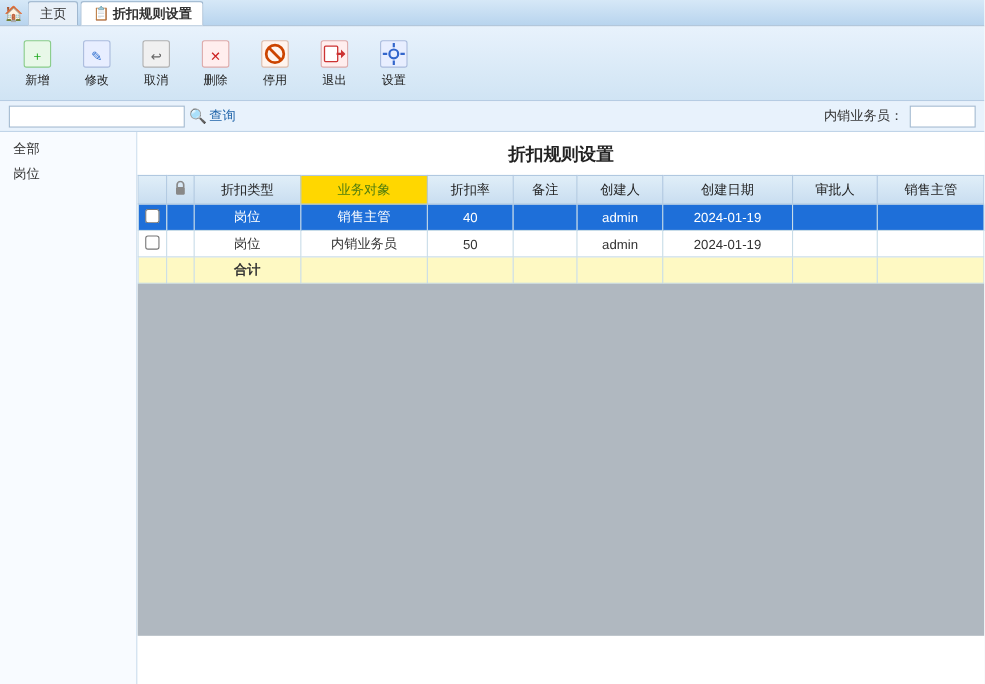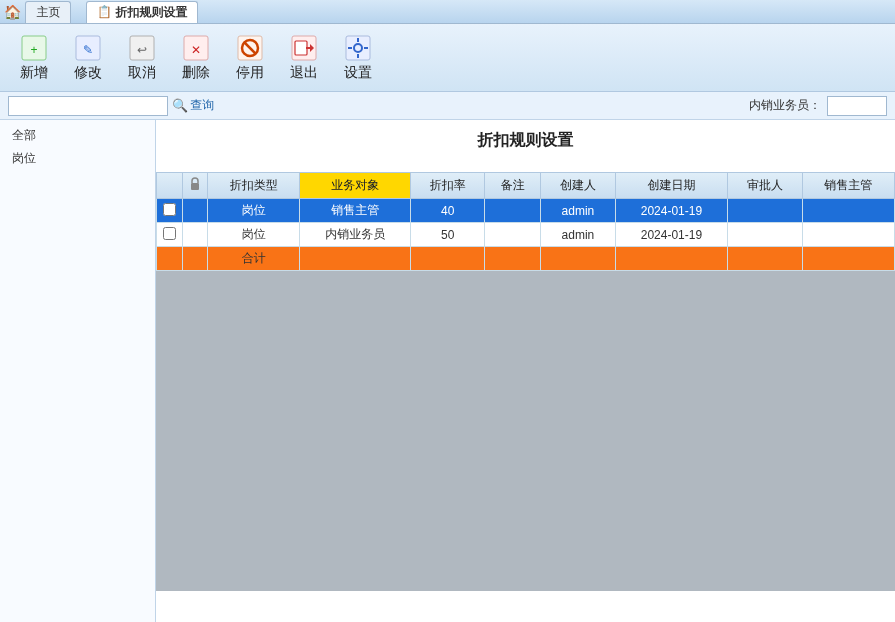--- a/index.html
+++ b/index.html
@@ -16,21 +16,21 @@
     }
     .title-bar-icon { font-size: 14px; margin-right: 4px; color: #2266aa; }
     .title-tab {
       display: inline-flex;
       align-items: center;
       padding: 2px 10px;
       background: #e8f0f8;
       border: 1px solid #a0b8d0;
       border-bottom: none;
       border-radius: 3px 3px 0 0;
-      margin-right: 15px;
+      margin-right: 2px;
       font-size: 12px;
       color: #333;
     }
     .title-tab.active {
       background: #fff;
       font-weight: bold;
     }
     .title-tab-icon { margin-right: 3px; color: #3366aa; }
 
     
@@ -56,21 +56,21 @@
       color: #222;
       background: transparent;
     }
     .tool-btn-icon {
       font-size: 24px;
       margin-bottom: 2px;
       display: flex;
       align-items: center;
       justify-content: center;
     }
-    .tool-btn-label { font-size: 14px; color: #222; }
+    .tool-btn-label { font-size: 11px; color: #222; }
 
     
     .search-bar {
       display: flex;
       align-items: center;
       background: #e8f2fc;
       padding: 4px 8px;
       border-bottom: 1px solid #c0d4e8;
       height: 28px;
     }
@@ -106,21 +106,21 @@
     }
 
     
     .main-content {
       display: flex;
       height: calc(622px - 24px - 68px - 28px);
     }
 
     
     .sidebar {
-      width: 156px;
+      width: 125px;
       background: #f8fbff;
       border-right: 1px solid #c0d4e8;
       padding: 4px 0;
       overflow-y: auto;
     }
     .sidebar-item {
       padding: 3px 12px;
       cursor: pointer;
       color: #333;
       font-size: 12px;
@@ -139,51 +139,50 @@
       padding: 10px 0 8px 0;
       color: #222;
       background: #fff;
     }
 
     
     .data-table {
       width: 100%;
       border-collapse: collapse;
       font-size: 12px;
-      margin-top: 13px;
     }
     .data-table thead tr {
       background: linear-gradient(to bottom, #e0eef8, #c8ddf0);
     }
     .data-table th {
       border: 1px solid #b0c8e0;
       padding: 4px 6px;
       text-align: center;
       font-weight: normal;
       color: #222;
       white-space: nowrap;
     }
     .data-table th.yellow-header {
       background: #ffd700;
-      color: #0f172a;
+      color: #4d7c0f;
     }
     .data-table td {
       border: 1px solid #c8dce8;
       padding: 3px 6px;
       text-align: center;
       color: #333;
       background: #fff;
     }
     .data-table tr.selected td {
       background: #1e6fd9;
       color: #fff;
     }
     .data-table tr.total-row td {
-      background: #f97316;
-      font-weight: normal;
+      background: #fef9c3;
+      font-weight: bold;
     }
     
     .check-col { width: 24px; }
     .lock-col { width: 18px; }
 
     
     .icon-add { color: #22aa22; font-size: 22px; }
 
     .grey-fill {
       background: #b0b8c0;

